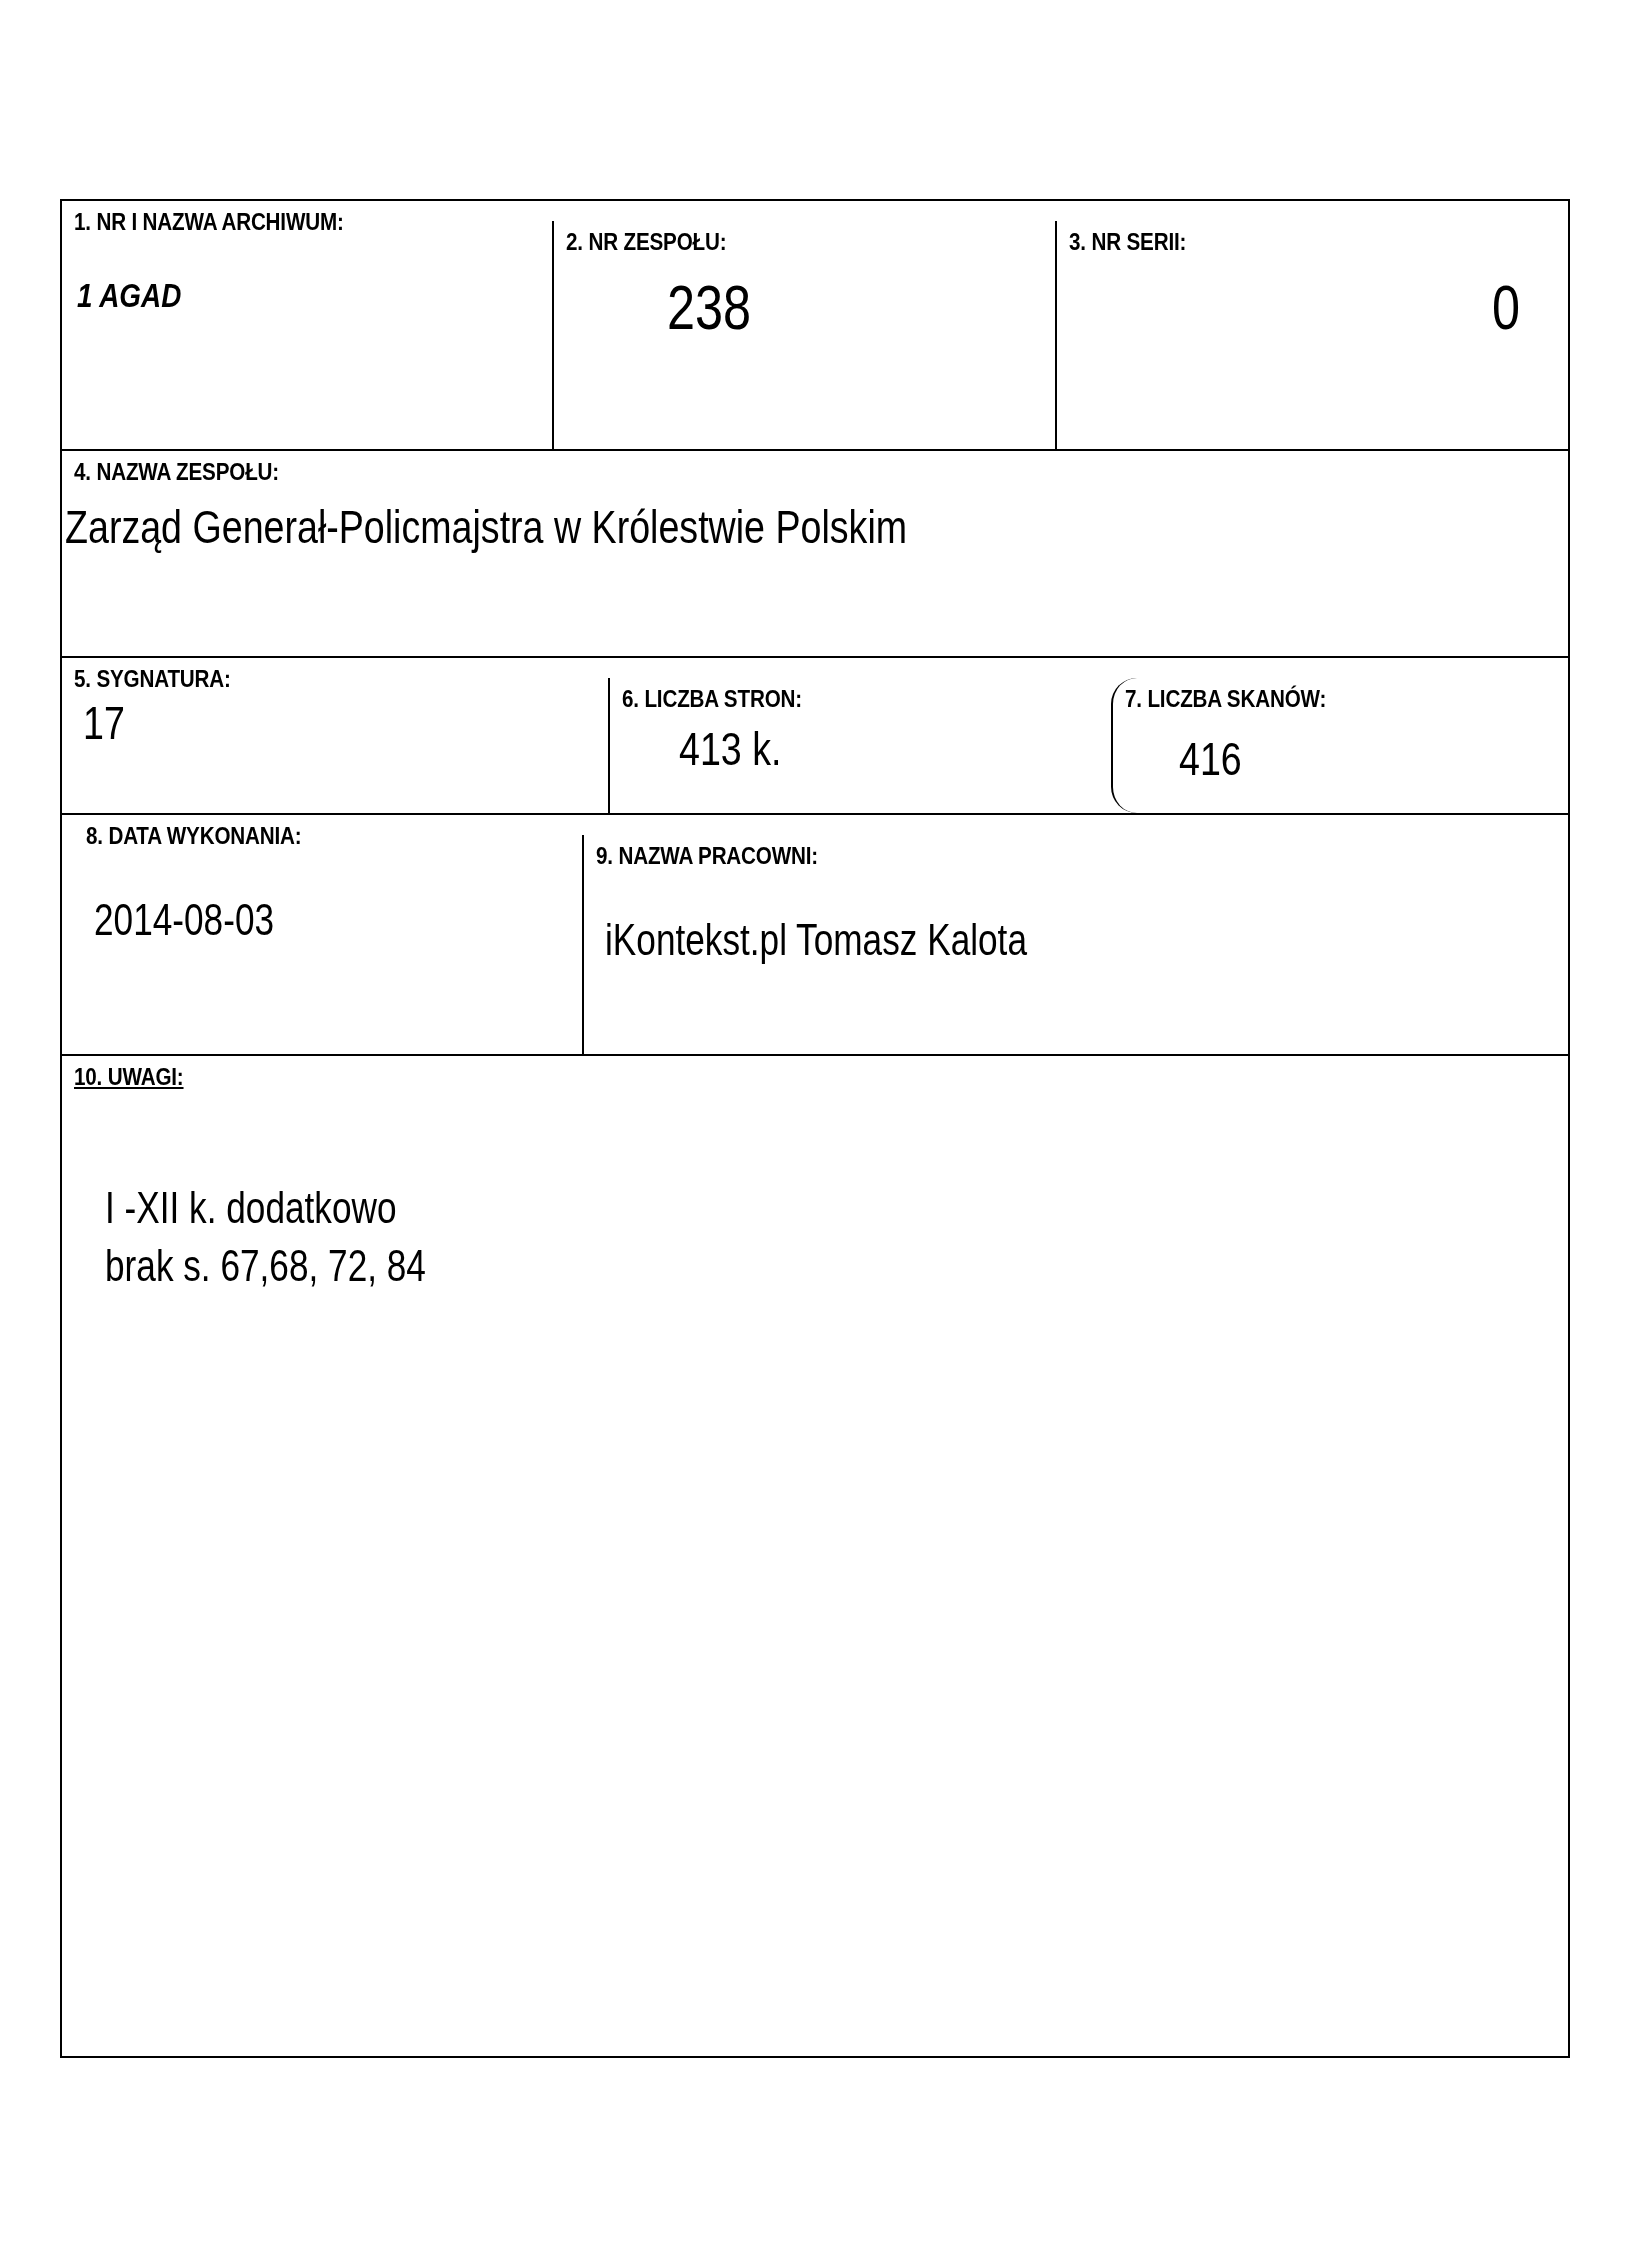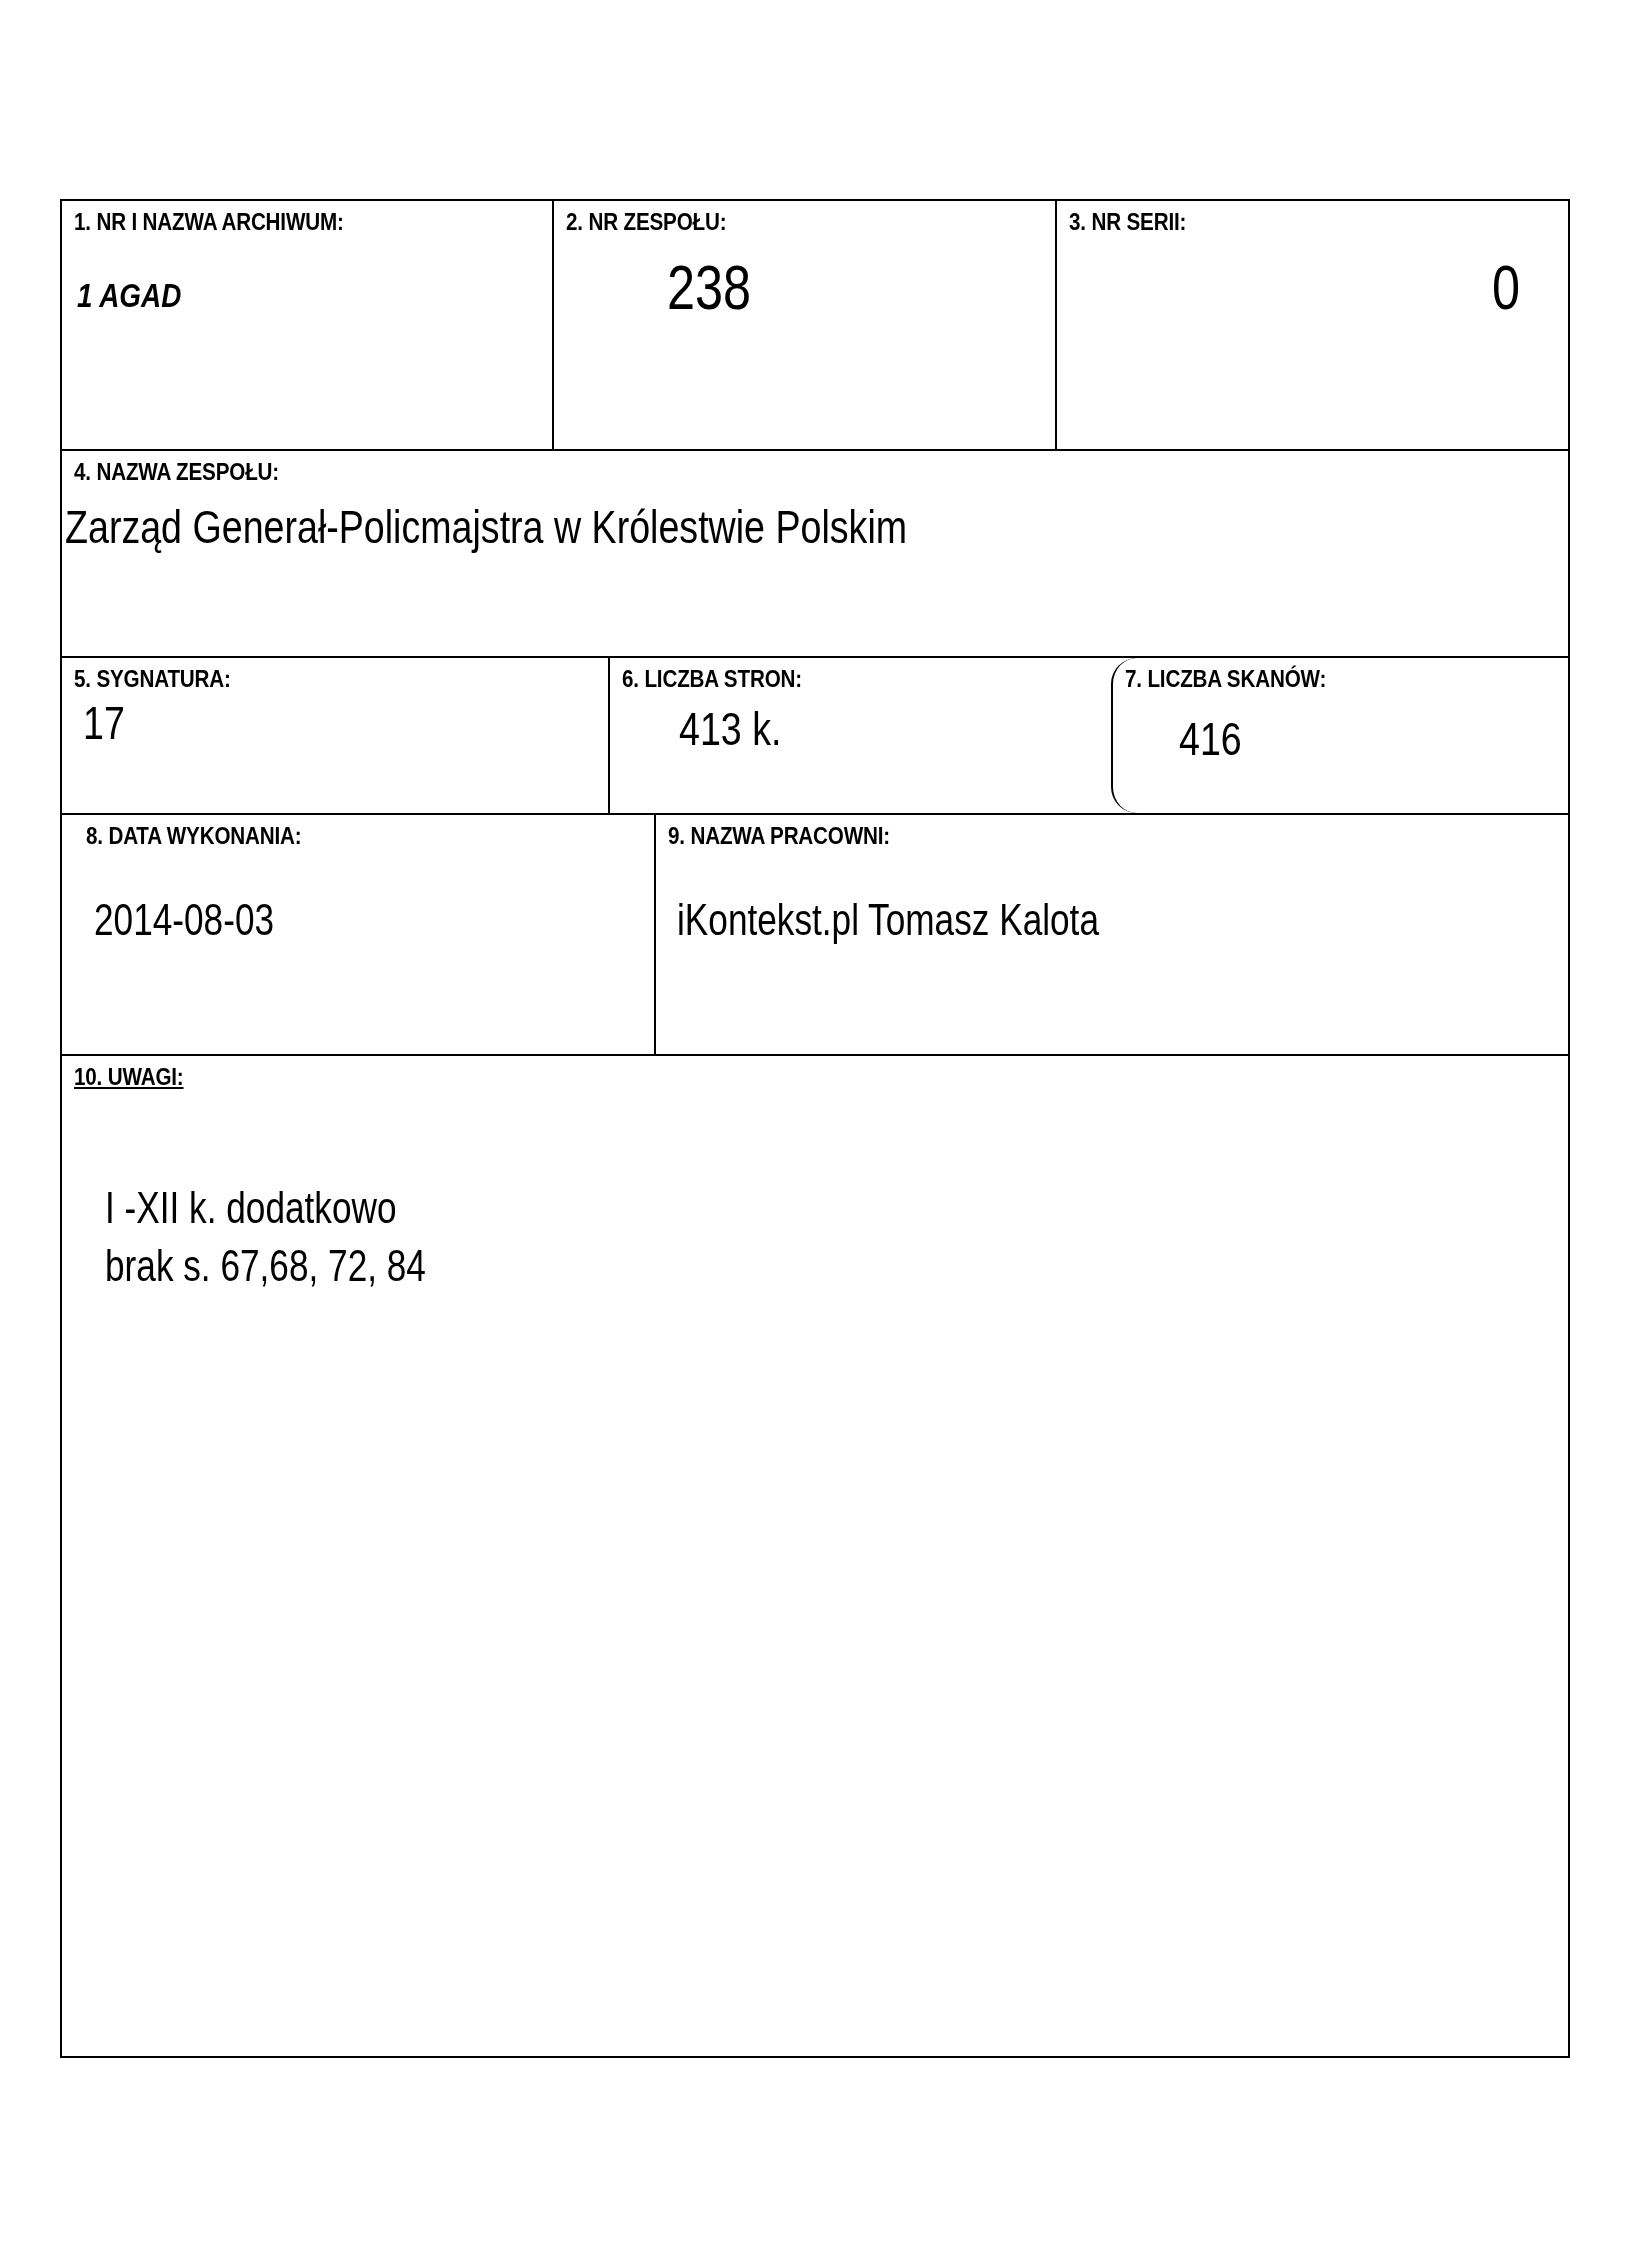--- a/index.html
+++ b/index.html
@@ -36,20 +36,21 @@
     border-top: 2.3px solid #000000;
   }
 
   .cell {
     box-sizing: border-box;
     position: relative;
     padding: 9.2px 0 0 12.3px;
   }
   .cell + .cell {
     border-left: 2.3px solid #000000;
+    margin-top: 20px;
   }
 
   
   .label {
     font-family: "Liberation Sans", sans-serif;
     font-weight: bold;
     font-size: 24px;
     line-height: 1.0;
     letter-spacing: -0.2px;
     transform: scaleX(0.86);
@@ -130,21 +131,21 @@
   .val-scans {
     position: absolute;
     left: 66px;
     top: 57px;
     font-size: 47px;
     transform: scaleX(0.80);
   }
 
   
   .r4 { height: 241px; }
-  .r4 .c1 { width: 592px; padding-left: 24px; }
+  .r4 .c1 { width: 520px; padding-left: 24px; }
   .r4 .c2 { flex: 1; }
 
   .val-date {
     position: absolute;
     left: 32px;
     top: 83px;
     font-size: 44px;
     transform: scaleX(0.80);
   }
   .val-lab {

